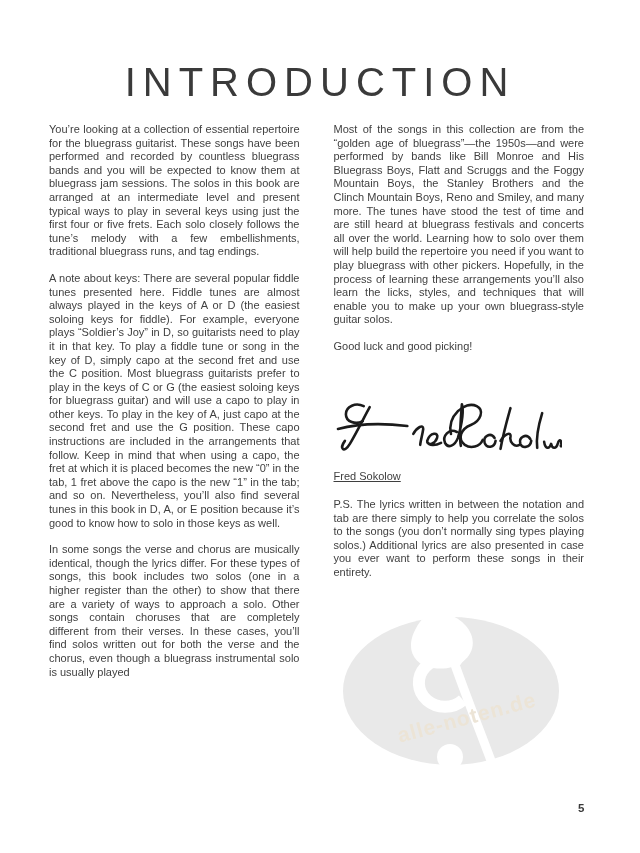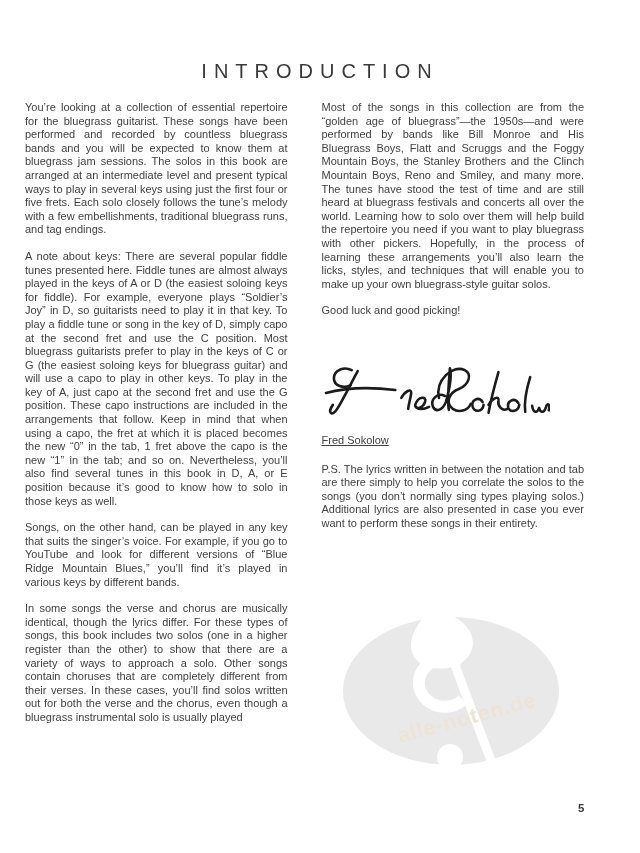--- a/index.html
+++ b/index.html
@@ -8,31 +8,31 @@
     width:640px; height:853px;
     background:#ffffff;
     font-family:"Liberation Sans", sans-serif;
     color:#3f3f3f;
     overflow:hidden;
   }
   .page-title {
     margin:0;
     padding-top:60px;
     text-align:center;
-    font-size:20px;
+    font-size:40px;
     font-weight:300;
     letter-spacing:7px;
     color:#3a3a3a;
   }
   .columns {
     position:relative;
     z-index:1;
     display:flex;
     gap:34px;
-    padding:18px 56px 0 25px;
+    padding:18px 56px 0 49px;
   }
   .col { flex:1 1 0; min-width:0; }
   .col p {
     margin:0 0 13px 0;
     font-size:11px;
     line-height:13.6px;
     text-align:justify;
   }
   .col p.closing { text-align:left; }
   .signature-wrap { margin-top:44px; height:62px; }
@@ -86,21 +86,20 @@
 
     <circle cx="113" cy="145" r="13" fill="#ffffff"></circle>
   </svg>
   <div class="watermark-text">alle-noten.de</div>
 
   <div class="columns">
 
     <div class="col">
       <p>You’re looking at a collection of essential repertoire for the bluegrass guitarist. These songs have been performed and recorded by countless bluegrass bands and you will be expected to know them at bluegrass jam sessions. The solos in this book are arranged at an intermediate level and present typical ways to play in several keys using just the first four or five frets. Each solo closely follows the tune’s melody with a few embellishments, traditional bluegrass runs, and tag endings.</p>
       <p>A note about keys: There are several popular fiddle tunes presented here. Fiddle tunes are almost always played in the keys of A or D (the easiest soloing keys for fiddle). For example, everyone plays “Soldier’s Joy” in D, so guitarists need to play it in that key. To play a fiddle tune or song in the key of D, simply capo at the second fret and use the C position. Most bluegrass guitarists prefer to play in the keys of C or G (the easiest soloing keys for bluegrass guitar) and will use a capo to play in other keys. To play in the key of A, just capo at the second fret and use the G position. These capo instructions are included in the arrangements that follow. Keep in mind that when using a capo, the fret at which it is placed becomes the new “0” in the tab, 1 fret above the capo is the new “1” in the tab; and so on. Nevertheless, you’ll also find several tunes in this book in D, A, or E position because it’s good to know how to solo in those keys as well.</p>
-      <p>Songs, on the other hand, can be played in any key that suits the singer’s voice. For example, if you go to YouTube and look for different versions of “Blue Ridge Mountain Blues,” you’ll find it’s played in various keys by different bands.</p>
       <p>In some songs the verse and chorus are musically identical, though the lyrics differ. For these types of songs, this book includes two solos (one in a higher register than the other) to show that there are a variety of ways to approach a solo. Other songs contain choruses that are completely different from their verses. In these cases, you’ll find solos written out for both the verse and the chorus, even though a bluegrass instrumental solo is usually played</p>
     </div>
 
     <div class="col">
       <p>Most of the songs in this collection are from the “golden age of bluegrass”—the 1950s—and were performed by bands like Bill Monroe and His Bluegrass Boys, Flatt and Scruggs and the Foggy Mountain Boys, the Stanley Brothers and the Clinch Mountain Boys, Reno and Smiley, and many more. The tunes have stood the test of time and are still heard at bluegrass festivals and concerts all over the world. Learning how to solo over them will help build the repertoire you need if you want to play bluegrass with other pickers. Hopefully, in the process of learning these arrangements you’ll also learn the licks, styles, and techniques that will enable you to make up your own bluegrass-style guitar solos.</p>
       <p class="closing">Good luck and good picking!</p>
 
       <div class="signature-wrap">
         <svg width="228" height="62" viewBox="0 0 230 62" aria-hidden="true">
           <g fill="none" stroke="#1b1b1b" stroke-width="2.6" stroke-linecap="round" stroke-linejoin="round">

